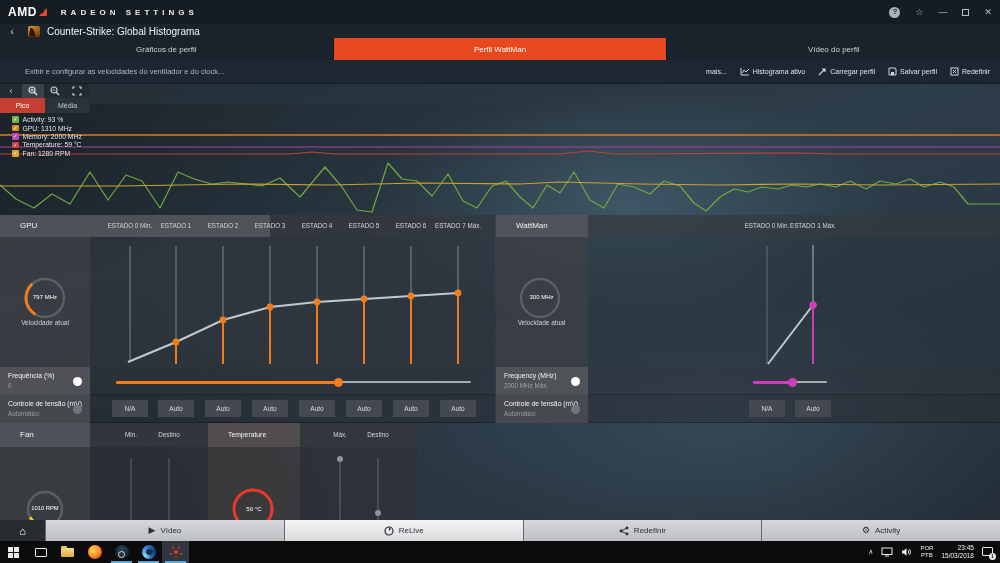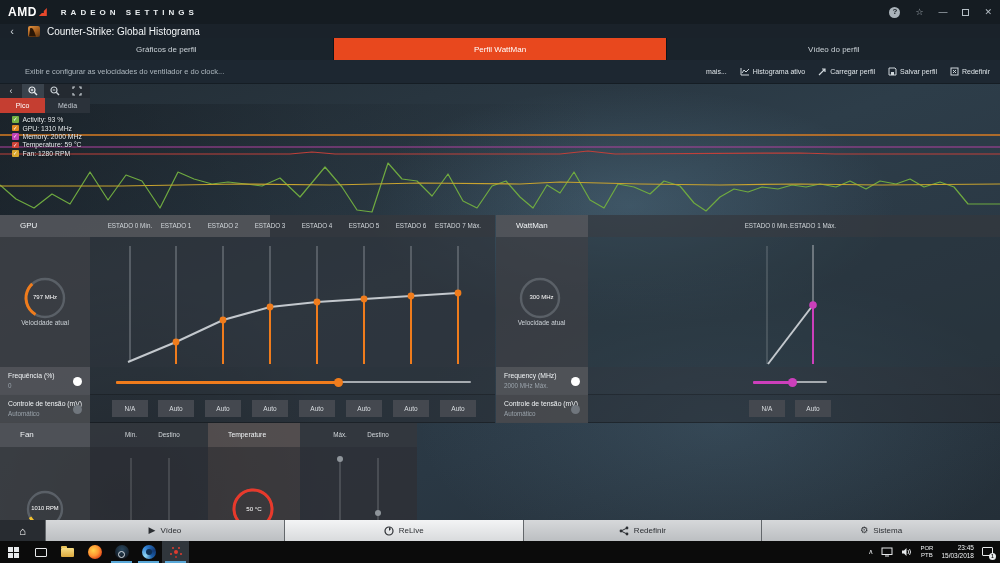--- a/index.html
+++ b/index.html
@@ -444,21 +444,21 @@
       <svg width="10" height="10" viewBox="0 0 10 10">
           <circle cx="2" cy="5" r="1.4" fill="#2b2e32"></circle>
           <circle cx="8" cy="2" r="1.4" fill="#2b2e32"></circle>
           <circle cx="8" cy="8" r="1.4" fill="#2b2e32"></circle>
           <path d="M2 5 L8 2 M2 5 L8 8" stroke="#2b2e32" stroke-width="1"></path>
         </svg>
       <span>Redefinir</span>
     </div>
     <div class="nav-btn">
       <span class="nav-ico-txt">⚙</span>
-      <span>Sistema</span>
+      <span>Activity</span>
     </div>
   </div>
 
   <div class="abs taskbar">
     <div class="tb-slot">
         <div class="win-grid">
           <span></span>
           <span></span>
           <span></span>
           <span></span>

